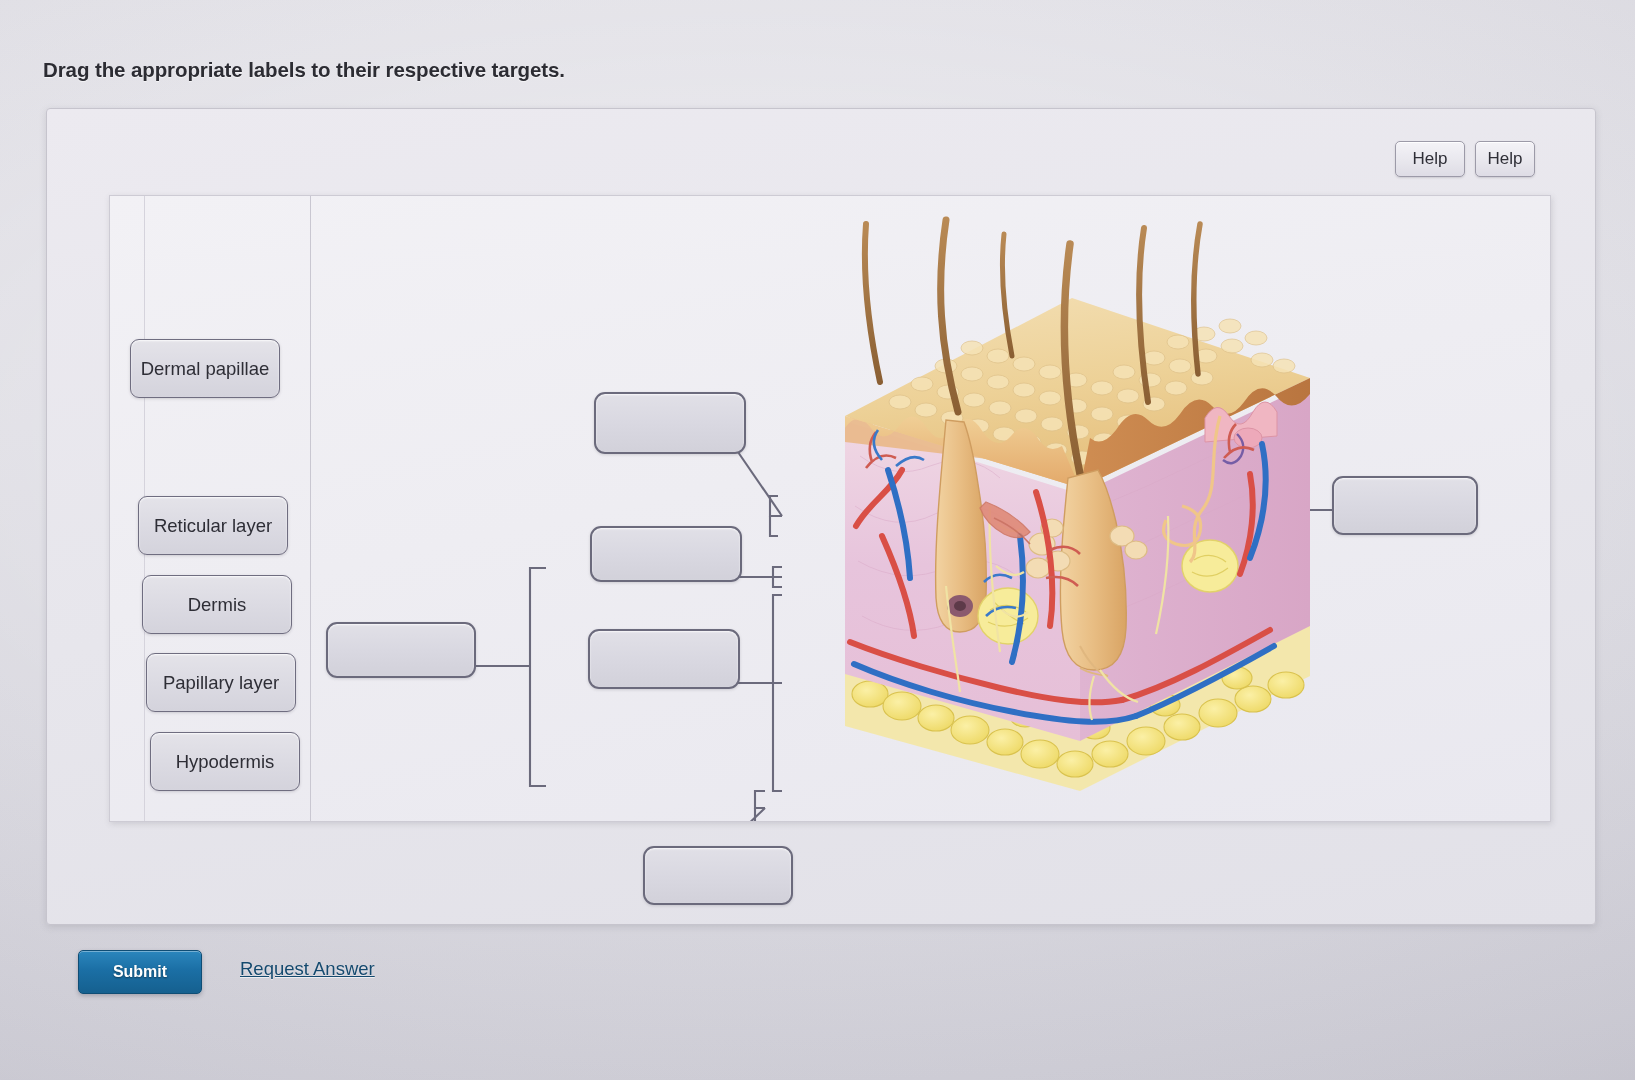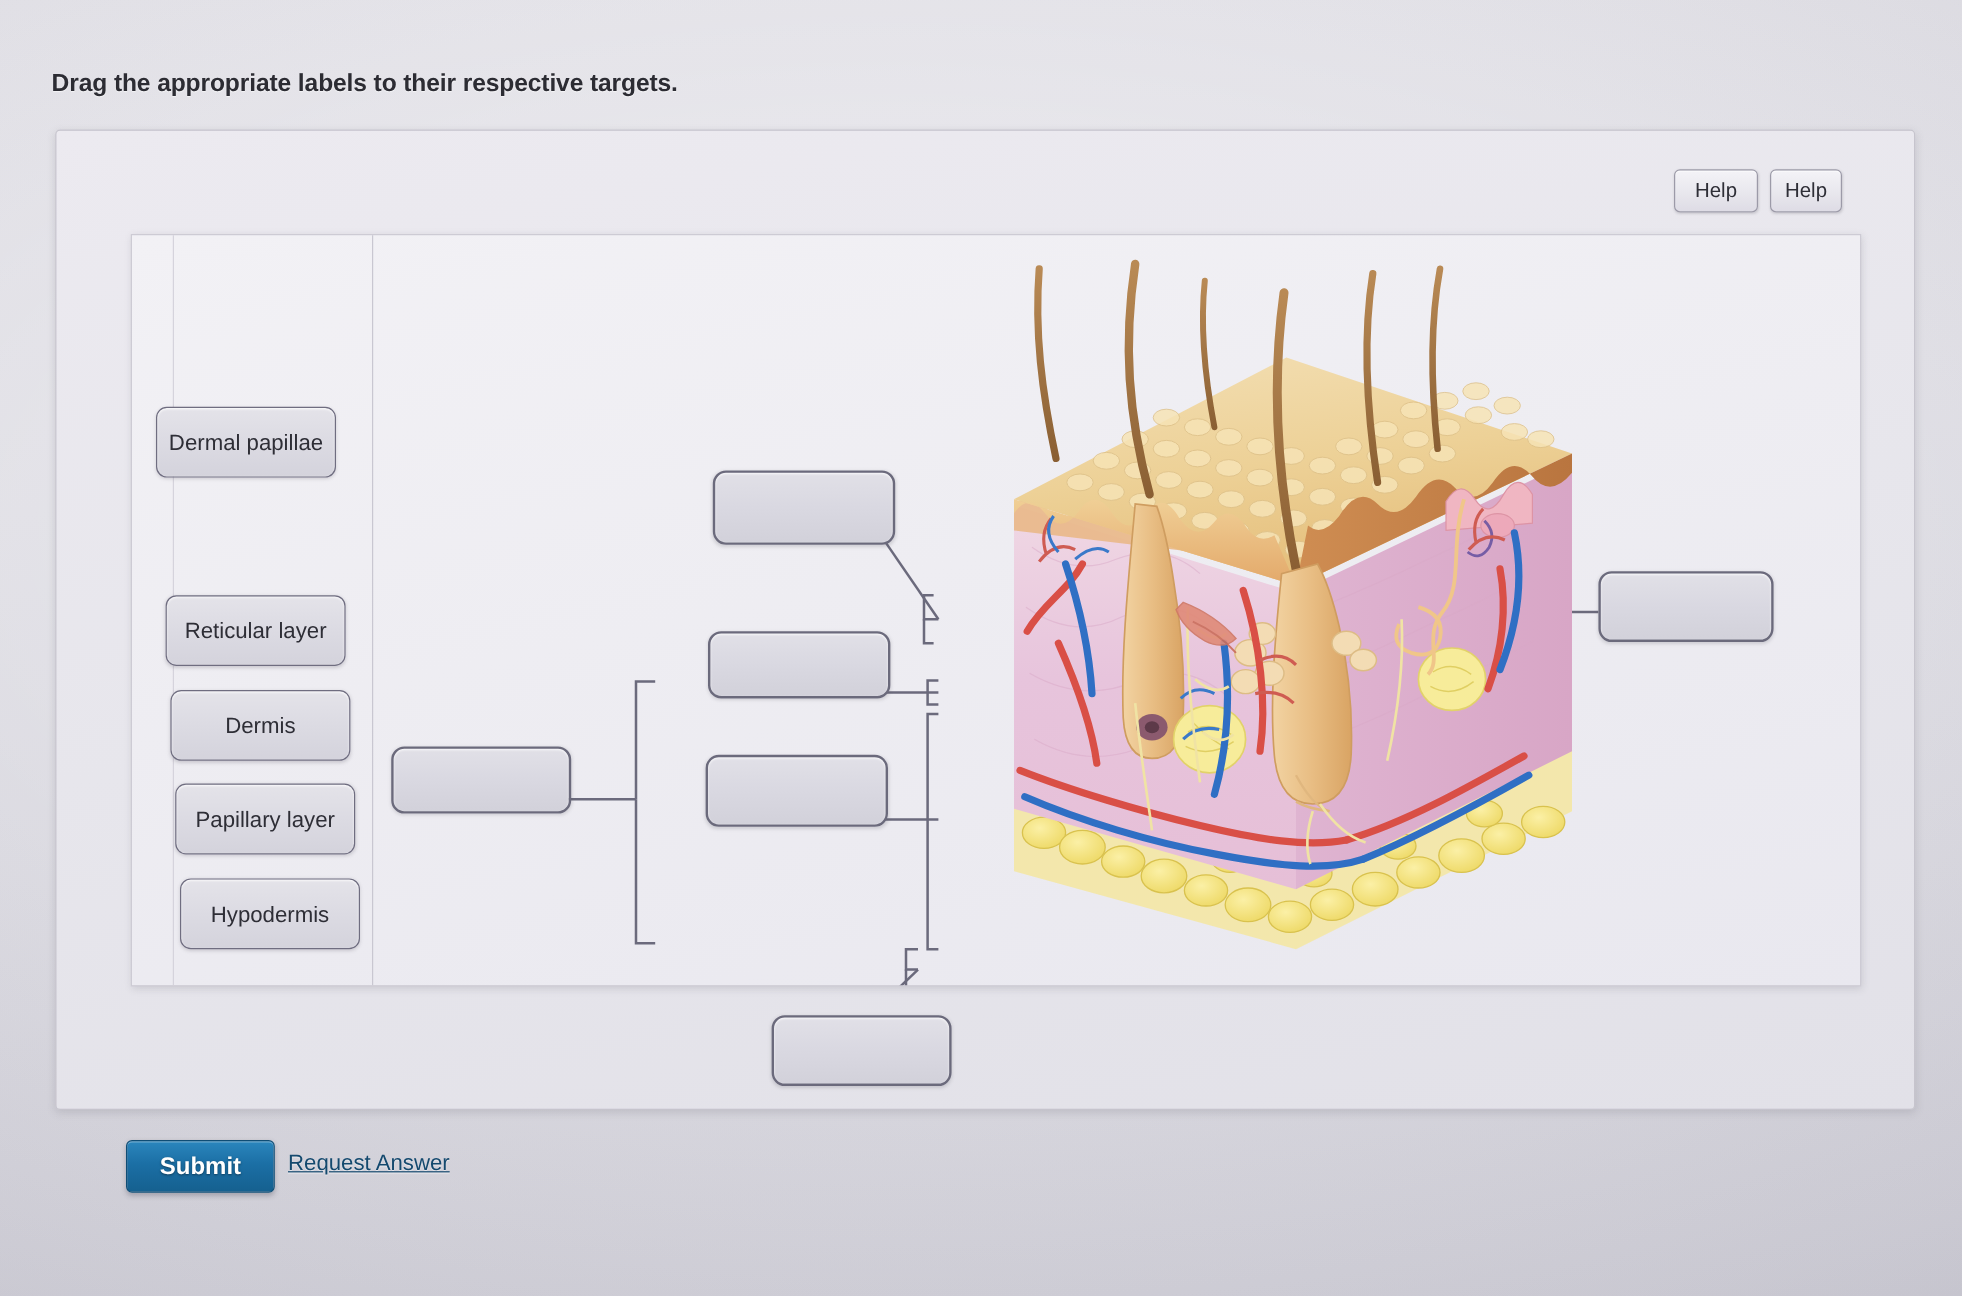--- a/index.html
+++ b/index.html
@@ -87,26 +87,26 @@
     position:absolute;height:34px;
     background:linear-gradient(180deg,#f4f3f7 0%,#e9e8ee 52%,#dedce5 100%);
     border:1px solid #9c9aa8;border-radius:5px;
     box-shadow:0 1px 0 rgba(255,255,255,0.9) inset,0 1px 2px rgba(80,78,92,0.2);
     display:flex;align-items:center;justify-content:center;
     font-size:17px;color:#2f2f37;cursor:pointer;
   }
 
   
   .submit-btn{
-    position:absolute;left:89px;top:950px;width:122px;height:42px;
+    position:absolute;left:62px;top:950px;width:122px;height:42px;
     background:linear-gradient(180deg,#2b86bd 0%,#1b6fa5 45%,#15608f 100%);
     border:1px solid #0f4d75;border-radius:5px;
     box-shadow:0 1px 0 rgba(255,255,255,0.35) inset,0 2px 4px rgba(60,60,75,0.3);
     display:flex;align-items:center;justify-content:center;
-    color:#ffffff;font-size:20px;font-weight:bold;
+    color:#ffffff;font-size:16px;font-weight:bold;
     text-shadow:0 1px 2px rgba(0,0,0,0.45);
     cursor:pointer;
   }
   .request-link{
     position:absolute;left:224px;top:958px;
     font-size:18.5px;font-weight:normal;color:#14496e;
     text-decoration:underline;cursor:pointer;
     text-shadow:0 1px 1px rgba(255,255,255,0.6);
   }
   

